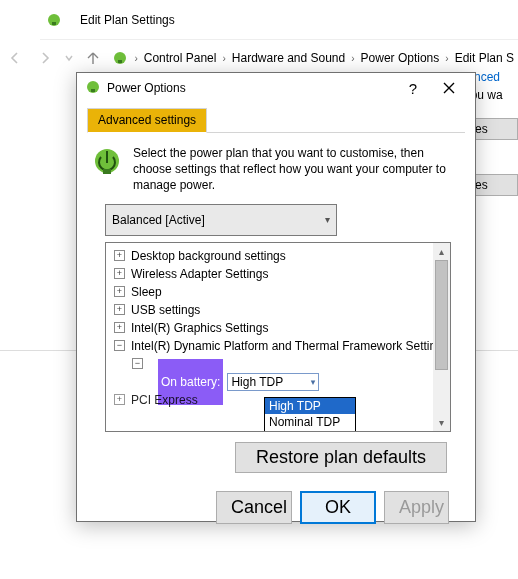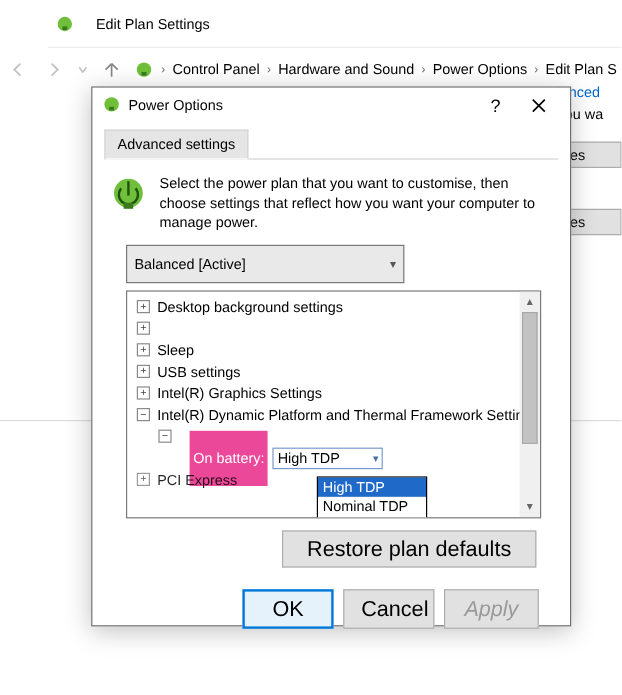--- a/index.html
+++ b/index.html
@@ -64,21 +64,21 @@
   }
   .dlg-title {
     height:30px; display:flex; align-items:center; padding:0 8px;
   }
   .dlg-title .title-text { margin-left:6px; flex:1; }
   .dlg-title .win-btn { width:36px; height:26px; display:flex; align-items:center; justify-content:center; }
   .dlg-body { padding:0 10px; }
 
   .tabs { margin-top:4px; display:flex; border-bottom:1px solid #d4d4d4; }
   .tab {
-    background:#e5e5e5;
+    background:#eab308;
     border:1px solid #d4d4d4;
     border-bottom:1px solid #fff;
     padding:4px 10px 5px 10px;
     position:relative; top:1px;
     font-size:12px;
   }
 
   .intro-row { display:flex; gap:10px; padding:12px 4px 10px 4px; }
   .intro-icon { width:32px; height:32px; flex:none; }
   .intro-text { font-size:12px; line-height:1.35; }
@@ -110,21 +110,21 @@
     border:1px solid #8a8a8a;
     margin:0 6px 0 8px;
     display:flex; align-items:center; justify-content:center;
     font-size:9px; line-height:1; color:#444;
     background:#fff;
   }
   .node .lbl { white-space:nowrap; }
   .node.lvl1 { padding-left:18px; }
   .node.lvl2 { padding-left:52px; }
   .kv-label { color:#000; }
-  .kv-label.sel { background:#ec4899; color:#fff; padding:16px 3px; }
+  .kv-label.sel { background:#8b5cf6; color:#fff; padding:16px 3px; }
   .combo {
     display:inline-flex; align-items:center;
     border:1px solid #7a9acb; height:18px; width:92px;
     padding:0 3px; margin-left:4px;
     justify-content:space-between;
     background:#fff;
     font-size:12px;
   }
   .combo .chev { font-size:9px; color:#4a6fa3; }
   .dropdown {
@@ -263,20 +263,21 @@
 
     <div class="tree-wrap">
       <div class="tree-scroll">
         <div class="tree">
           <div class="node">
             <span class="exp">+</span>
             <span class="lbl">Desktop background settings</span>
           </div>
           <div class="node">
             <span class="exp">+</span>
+            <span class="lbl">Wireless Adapter Settings</span>
           </div>
           <div class="node">
             <span class="exp">+</span>
             <span class="lbl">Sleep</span>
           </div>
           <div class="node">
             <span class="exp">+</span>
             <span class="lbl">USB settings</span>
           </div>
           <div class="node">
@@ -316,18 +317,18 @@
         <div class="track"></div>
         <div class="arrow">▾</div>
       </div>
     </div>
 
     <div class="restore-row">
       <button class="btn wide">Restore plan defaults</button>
     </div>
 
     <div class="dlg-footer">
+      <button class="btn" style="width:76px;">Cancel</button>
       <button class="btn default" style="width:76px;">OK</button>
-      <button class="btn" style="width:76px;">Cancel</button>
-      <button class="btn disabled" style="width:79px;font-style:italic;">Apply</button>
+      <button class="btn disabled" style="width:65px;">Apply</button>
     </div>
   </div>
 </div>
 
 </body></html>

